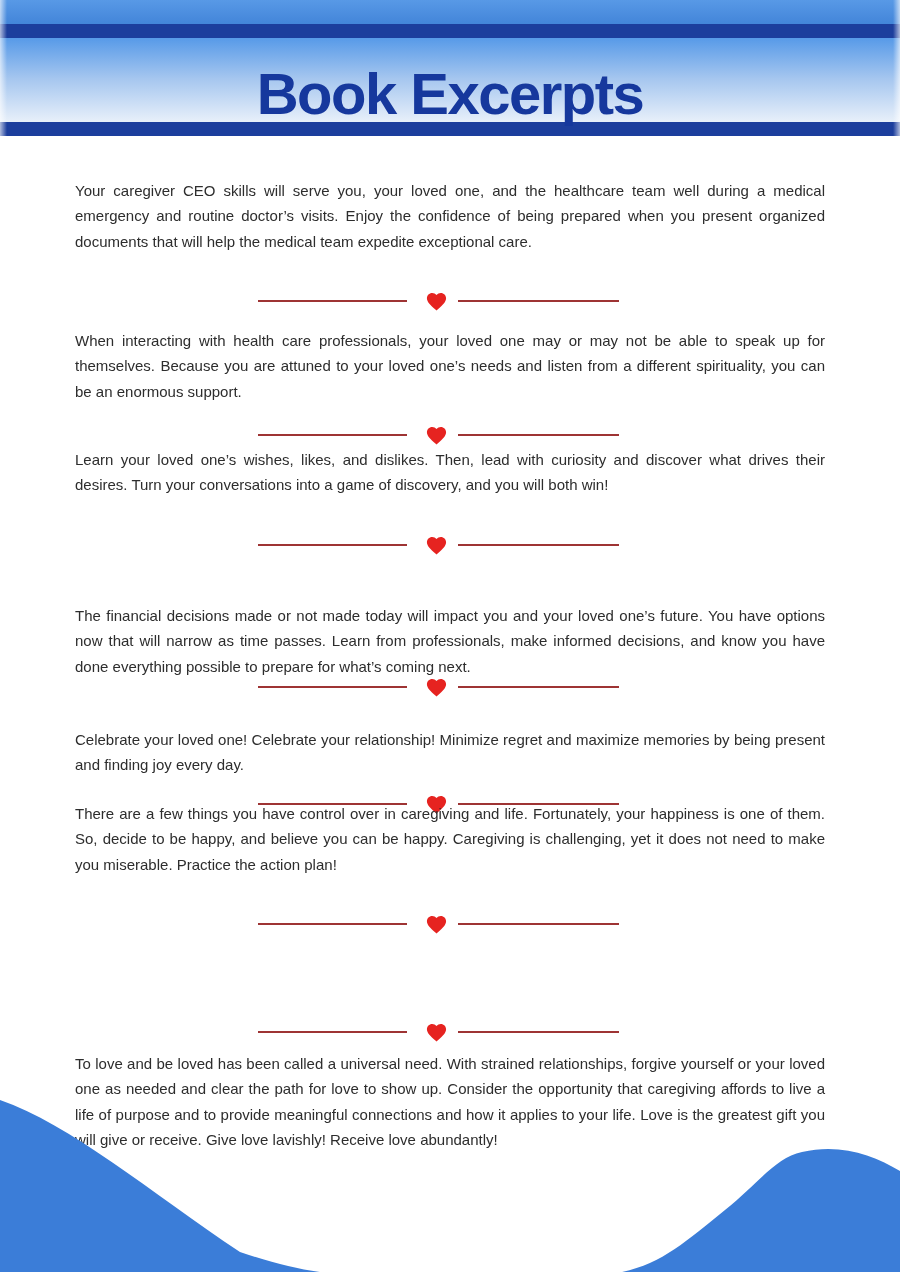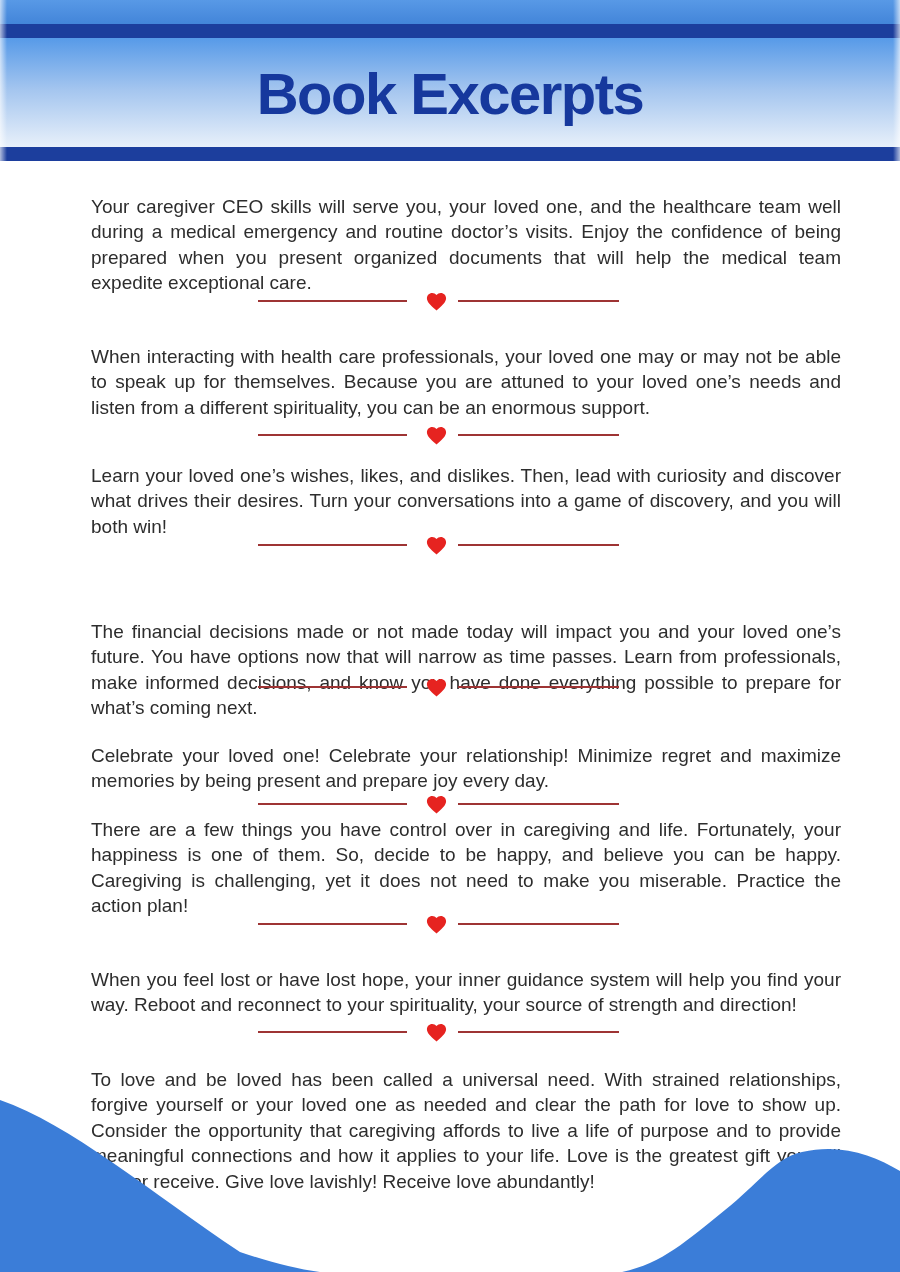--- a/index.html
+++ b/index.html
@@ -9,39 +9,39 @@
     background:#ffffff;
     overflow:hidden;
     font-family:"Liberation Sans", sans-serif;
   }
 
   
   .header{position:absolute;top:0;left:0;width:900px;height:164px;}
   .topbar{height:24px;background:linear-gradient(180deg,#5899e6,#4385d9);}
   .stripe{height:14px;background:var(--stripe-navy,#1c3e9d);}
   .banner{
-    height:109px;
+    height:84px;
     background:linear-gradient(180deg,#579ae8 0%,#a5c6ef 48%,#e8f0fa 100%);
     text-align:center;
   }
   .title{
     margin:0;line-height:112px;
     font-size:58px;font-weight:bold;letter-spacing:-1.5px;
     color:var(--title-navy,#16389d);
   }
   .header::before,.header::after{
     content:"";position:absolute;top:0;bottom:0;width:7px;pointer-events:none;
   }
   .header::before{left:0;background:linear-gradient(90deg,rgba(255,255,255,.65),rgba(255,255,255,0));}
   .header::after{right:0;background:linear-gradient(270deg,rgba(255,255,255,.65),rgba(255,255,255,0));}
 
   
   .excerpt{
-    position:absolute;left:75px;width:750px;margin:16px;
-    font-size:19px;line-height:25.4px;
+    position:absolute;left:75px;width:750px;margin:0;
+    font-size:15px;line-height:25.4px;
     text-align:justify;color:var(--text-dark,#2d2d2d);
   }
   .p1{top:178px}.p2{top:328px}.p3{top:447px}.p4{top:603px}
   .p5{top:727px}.p6{top:801px}.p7{top:951px}.p8{top:1051px}
 
   
   .divider{
     position:absolute;left:258px;width:360px;height:26px;
     display:flex;align-items:center;
   }
@@ -104,41 +104,40 @@
   <p class="excerpt p4">The financial decisions made or not made today will impact you and your loved one’s future. You have options now that will narrow as time passes. Learn from professionals, make informed decisions, and know you have done everything possible to prepare for what’s coming next.</p>
 
   <div class="divider d4">
     <span class="dline left"></span>
     <svg class="heart" viewBox="0 0 24 24">
         <path d="M12 21.35l-1.45-1.32C5.4 15.36 2 12.28 2 8.5 2 5.42 4.42 3 7.5 3c1.74 0 3.41.81 4.5 2.09C13.09 3.81 14.76 3 16.5 3 19.58 3 22 5.42 22 8.5c0 3.78-3.4 6.86-8.55 11.54L12 21.35z"></path>
       </svg>
     <span class="dline right"></span>
   </div>
 
-  <p class="excerpt p5">Celebrate your loved one! Celebrate your relationship! Minimize regret and maximize memories by being present and prepare joy every day.</p>
+  <p class="excerpt p5">Celebrate your loved one! Celebrate your relationship! Minimize regret and maximize memories by being present and finding joy every day.</p>
 
   <div class="divider d5">
     <span class="dline left"></span>
     <svg class="heart" viewBox="0 0 24 24">
         <path d="M12 21.35l-1.45-1.32C5.4 15.36 2 12.28 2 8.5 2 5.42 4.42 3 7.5 3c1.74 0 3.41.81 4.5 2.09C13.09 3.81 14.76 3 16.5 3 19.58 3 22 5.42 22 8.5c0 3.78-3.4 6.86-8.55 11.54L12 21.35z"></path>
       </svg>
     <span class="dline right"></span>
   </div>
 
   <p class="excerpt p6">There are a few things you have control over in caregiving and life. Fortunately, your happiness is one of them. So, decide to be happy, and believe you can be happy. Caregiving is challenging, yet it does not need to make you miserable. Practice the action plan!</p>
 
   <div class="divider d6">
     <span class="dline left"></span>
     <svg class="heart" viewBox="0 0 24 24">
         <path d="M12 21.35l-1.45-1.32C5.4 15.36 2 12.28 2 8.5 2 5.42 4.42 3 7.5 3c1.74 0 3.41.81 4.5 2.09C13.09 3.81 14.76 3 16.5 3 19.58 3 22 5.42 22 8.5c0 3.78-3.4 6.86-8.55 11.54L12 21.35z"></path>
       </svg>
     <span class="dline right"></span>
   </div>
 
-  <p class="excerpt p7">When you feel lost or have lost hope, your inner guidance system will help you find your way. Reboot and reconnect to your spirituality, your source of strength and direction!</p>
 
   <div class="divider d7">
     <span class="dline left"></span>
     <svg class="heart" viewBox="0 0 24 24">
         <path d="M12 21.35l-1.45-1.32C5.4 15.36 2 12.28 2 8.5 2 5.42 4.42 3 7.5 3c1.74 0 3.41.81 4.5 2.09C13.09 3.81 14.76 3 16.5 3 19.58 3 22 5.42 22 8.5c0 3.78-3.4 6.86-8.55 11.54L12 21.35z"></path>
       </svg>
     <span class="dline right"></span>
   </div>
 
   <p class="excerpt p8">To love and be loved has been called a universal need. With strained relationships, forgive yourself or your loved one as needed and clear the path for love to show up. Consider the opportunity that caregiving affords to live a life of purpose and to provide meaningful connections and how it applies to your life. Love is the greatest gift you will give or receive. Give love lavishly! Receive love abundantly!</p>

